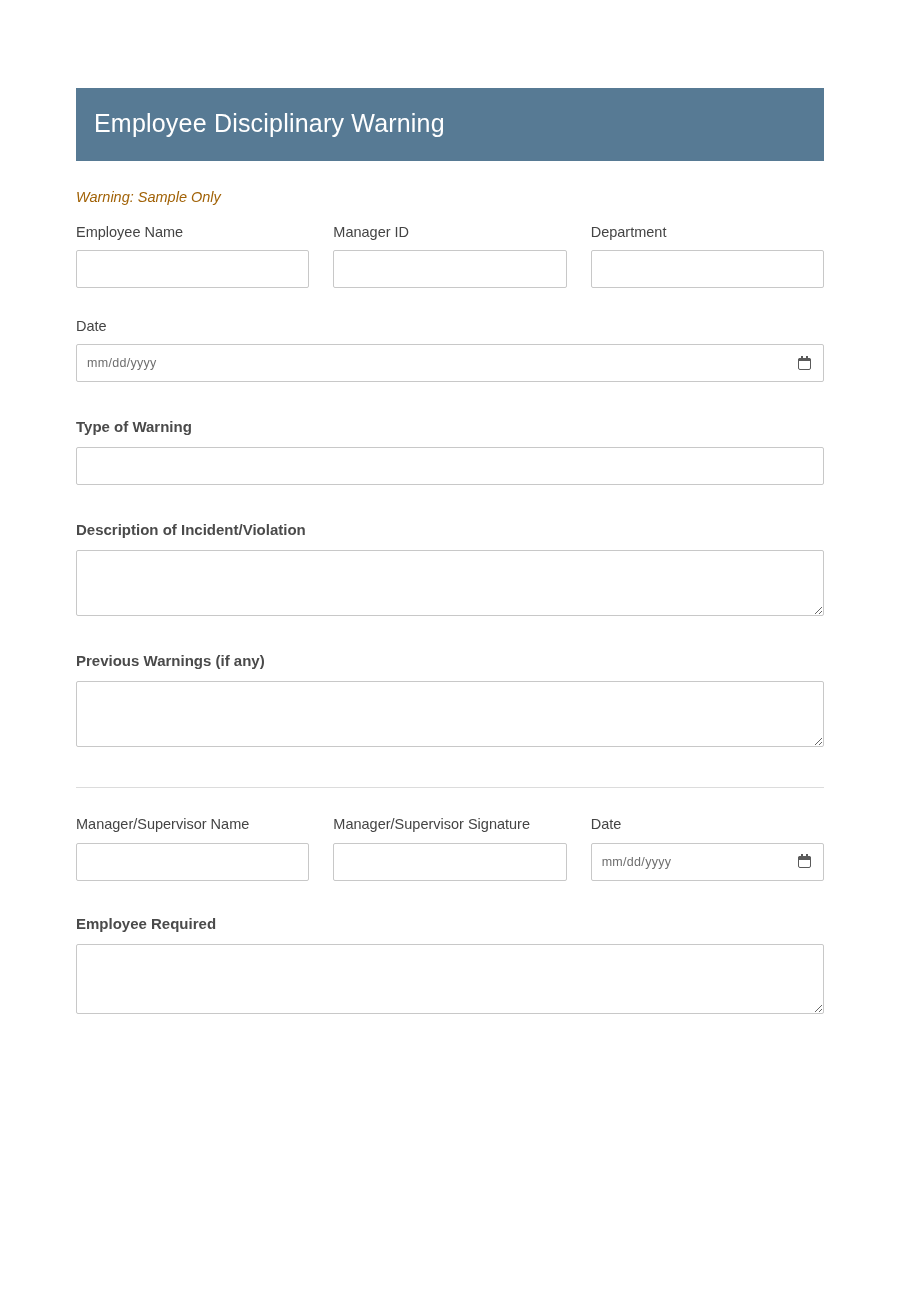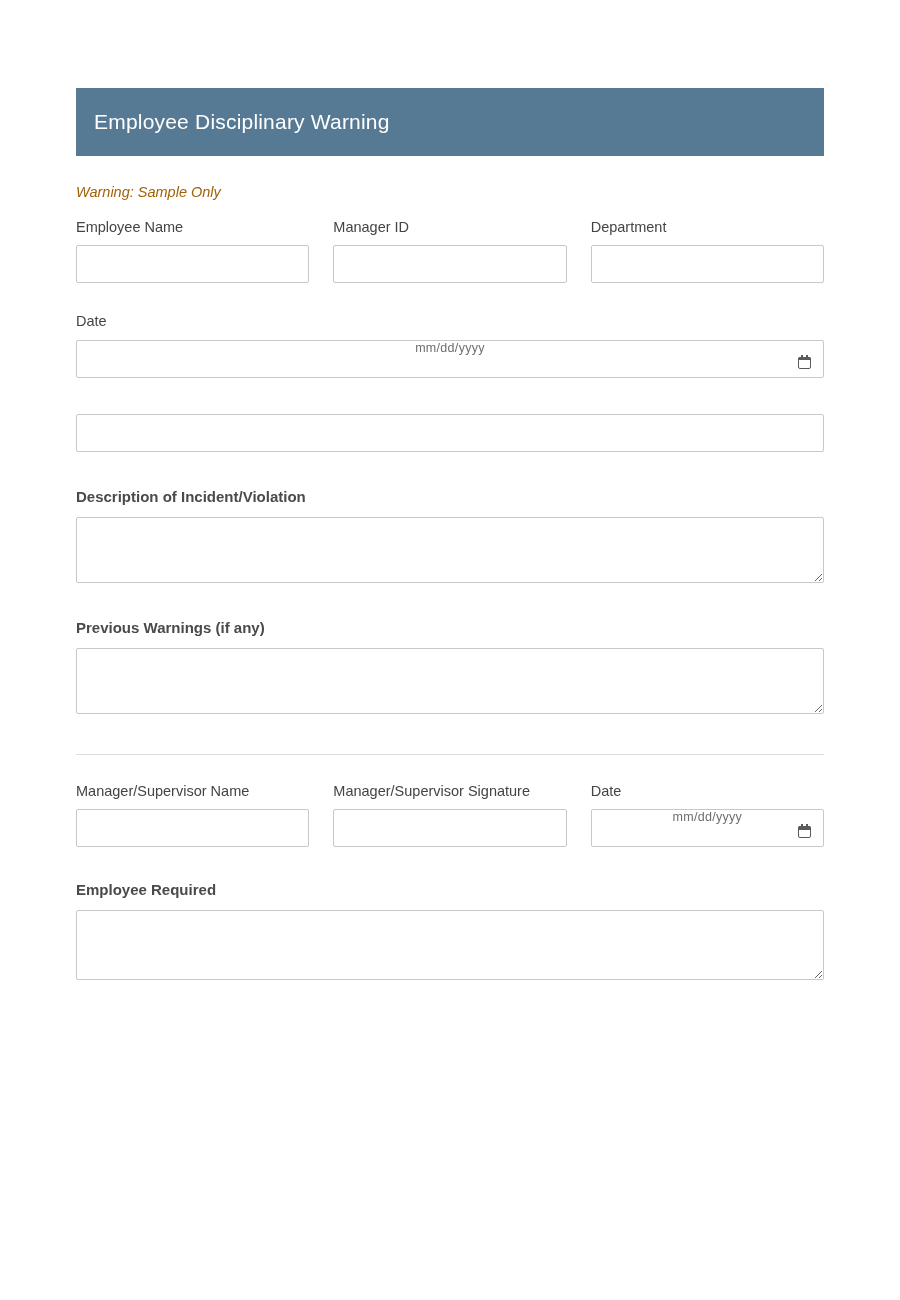--- a/index.html
+++ b/index.html
@@ -16,21 +16,21 @@
   }
   .page {
     width: 900px;
     min-height: 1300px;
     box-sizing: border-box;
     padding: 88px 76px 0 76px;
   }
   .form-header {
     background: #577a94;
     color: #ffffff;
-    font-size: 21px;
+    font-size: 25px;
     font-weight: normal;
     padding: 22px 18px 23px 18px;
     line-height: 1.1;
     letter-spacing: 0.2px;
   }
   .sample-note {
     color: #a16207;
     font-style: italic;
     font-size: 14.5px;
     margin-top: 28px;
@@ -80,21 +80,20 @@
   .date-fake {
     box-sizing: border-box;
     width: 100%;
     height: 38px;
     border: 1px solid #c8c8c8;
     border-radius: 2px;
     background: #ffffff;
     display: flex;
     align-items: center;
     padding: 0 10px;
-    flex-direction: column;
   }
   .date-text {
     font-family: "Liberation Sans", sans-serif;
     font-size: 12.5px;
     color: #6e6e6e;
     letter-spacing: 0.3px;
   }
   .date-icon {
     margin-left: auto;
     width: 15px;
@@ -195,20 +194,21 @@
           <span class="cal-body"></span>
           <span class="cal-top"></span>
           <span class="cal-tick-l"></span>
           <span class="cal-tick-r"></span>
         </span>
       </div>
     </div>
   </div>
 
   <div class="block">
+    <label class="section-label">Type of Warning</label>
     <input class="text-input" type="text" value="" style="">
   </div>
 
   <div class="block">
     <label class="section-label">Description of Incident/Violation</label>
     <textarea class="ta ta-std" style=""></textarea>
   </div>
 
 
   <div class="block">

